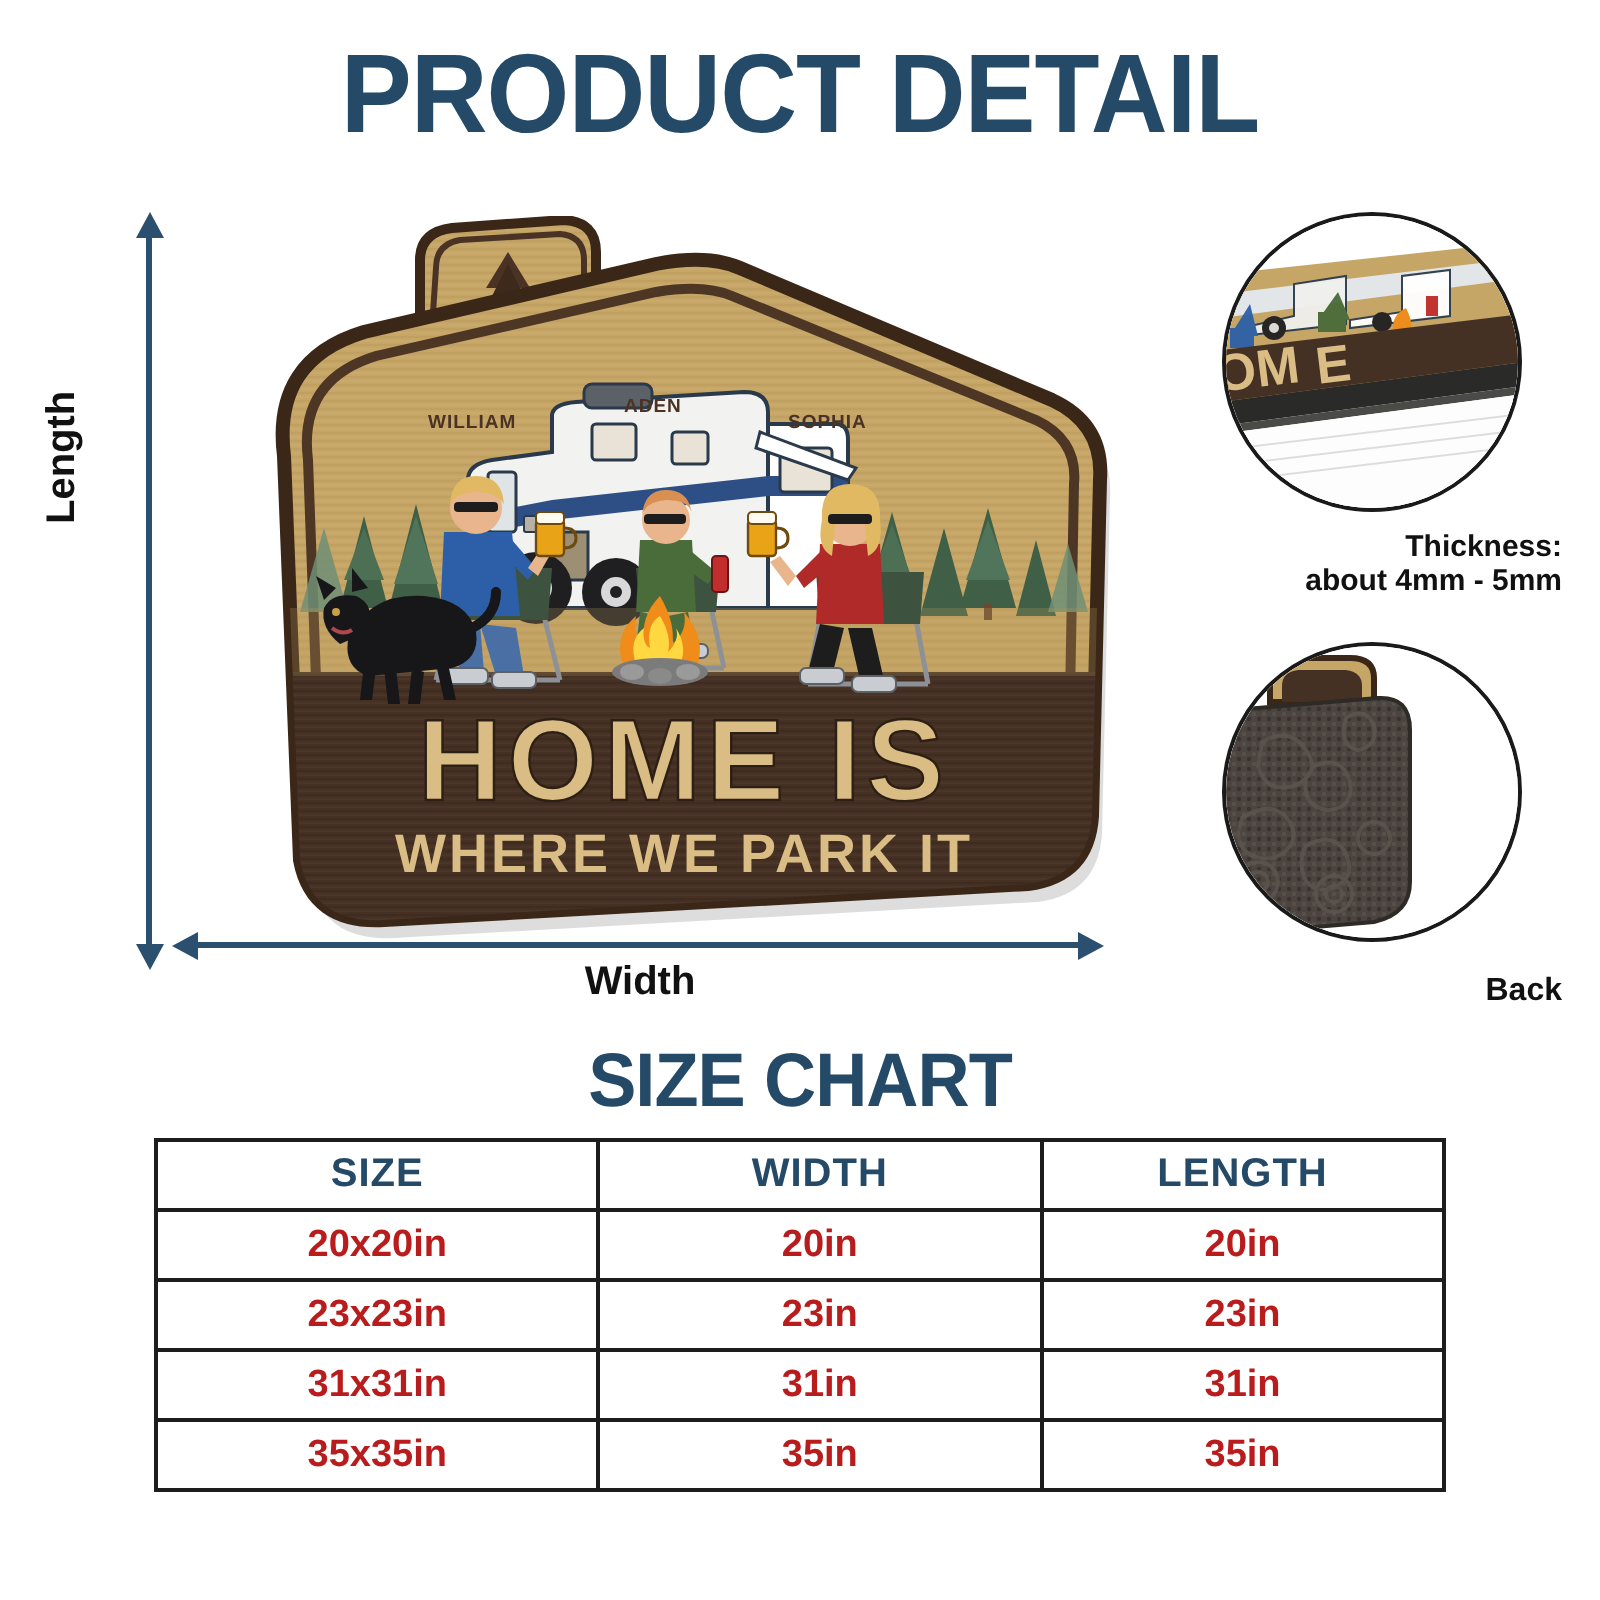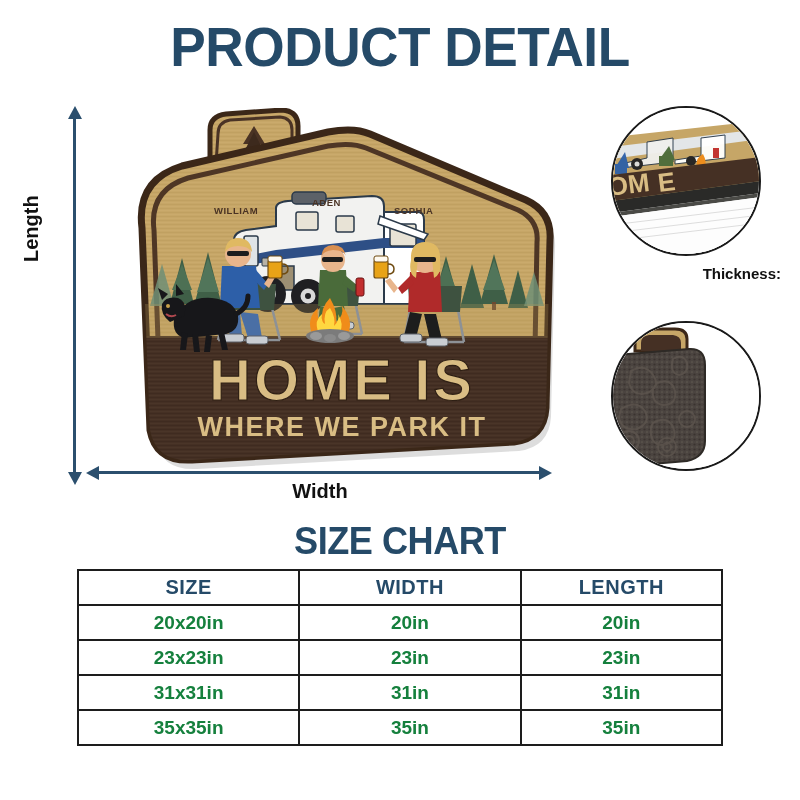--- a/index.html
+++ b/index.html
@@ -63,21 +63,21 @@
     position: absolute; left: 77px; top: 569px;
     width: 646px; border-collapse: collapse;
     background: #fff;
   }
   #size-table td, #size-table th {
     border: 2px solid #1d1d1d; height: 35px;
     text-align: center; font-weight: bold; font-size: 19px;
     font-family: "Liberation Sans", sans-serif;
   }
   #size-table th { color: #254a68; font-size: 20px; letter-spacing: 0.5px; border-radius: 12px; }
-  #size-table td { color: #15803d; margin-top: 15px; }
+  #size-table td { color: #b91c1c; margin-top: 15px; }
   #size-table col.c1 { width: 222px; }
   #size-table col.c2 { width: 222px; }
   #size-table col.c3 { width: 202px; }
 </style>
 </head>
 <body>
 
 <div id="page">
 
   <div class="heading" id="product-detail-title">PRODUCT DETAIL</div>
@@ -329,20 +329,21 @@
       <path d="M-10,110 L156,88 L156,156 L-10,156 Z" fill="#fdfdfd"></path>
       <g stroke="#dddddd" stroke-width="1">
         <path d="M-10,118 L156,98"></path>
           <path d="M-10,126 L156,106"></path>
           <path d="M-10,134 L156,114"></path>
       </g>
     </svg>
   </div>
   <div class="caption" id="thickness-caption">
     <div>Thickness:</div>
+    <div>about 4mm - 5mm</div>
   </div>
 
   <div class="detail-circle" id="back-circle">
     <svg width="146" height="146" viewBox="0 0 146 146">
       <defs>
         <pattern id="rubberDots" width="5" height="5" patternUnits="userSpaceOnUse">
           <rect width="5" height="5" fill="#4b4440"></rect>
           <circle cx="1.5" cy="1.5" r="1.1" fill="#3a332f"></circle>
           <circle cx="4" cy="4" r="1.1" fill="#565049"></circle>
         </pattern>
@@ -361,20 +362,21 @@
         <path d="M40,100 q14,-8 20,4 q6,14 -10,18 q-14,0 -12,-18 z"></path>
         <circle cx="16" cy="118" r="10"></circle>
           <circle cx="16" cy="118" r="5"></circle>
         <circle cx="54" cy="124" r="9"></circle>
           <circle cx="54" cy="124" r="4"></circle>
         <circle cx="74" cy="96" r="8"></circle>
         <path d="M60,36 q10,-6 14,4 q2,10 -8,12 q-10,-2 -6,-16 z"></path>
       </g>
     </svg>
   </div>
+  <div class="caption" id="back-caption">Back</div>
 
   <div class="heading" id="size-chart-title">SIZE CHART</div>
 
   <table id="size-table">
     <colgroup>
         <col class="c1">
         <col class="c2">
         <col class="c3">
       </colgroup>
     <thead>

